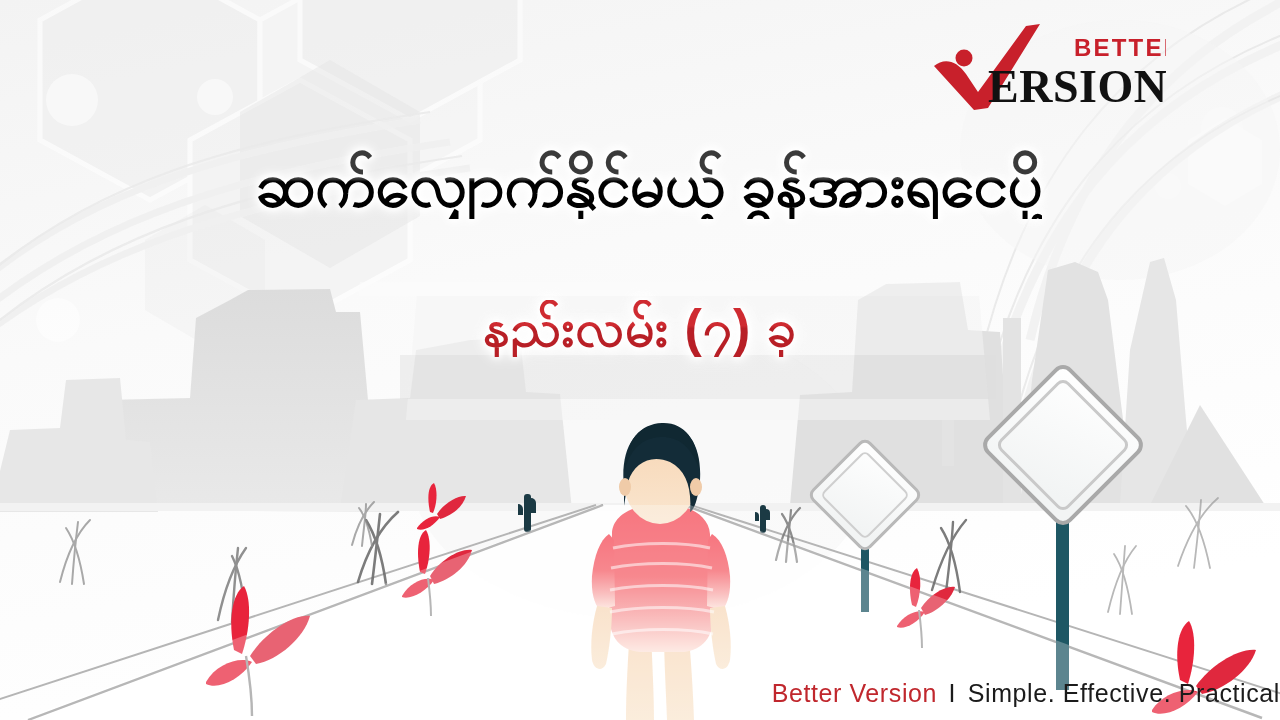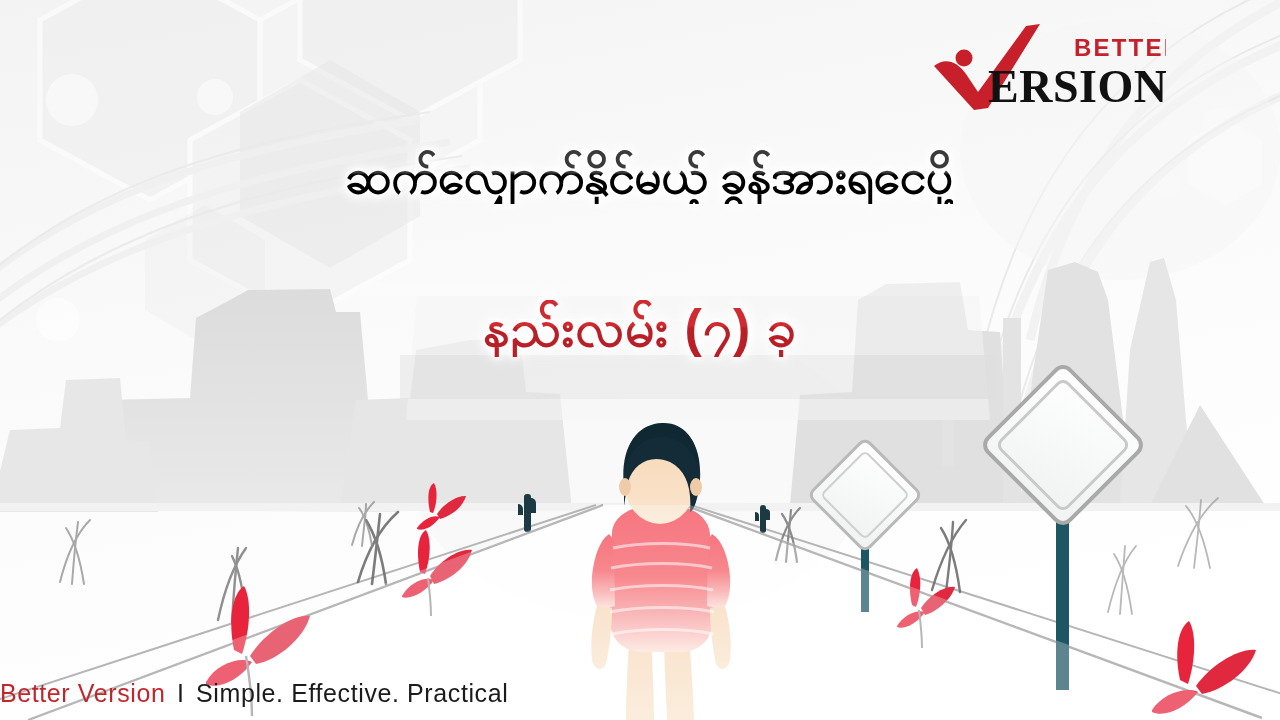--- a/index.html
+++ b/index.html
@@ -27,21 +27,21 @@
   #logo svg { display:block; width:240px; height:92px; }
 
   
   #title-block {
     position:absolute;
     left:0; right:0; top:150px;
     text-align:center;
     z-index:30;
   }
   #headline {
-    font-size:48px;
+    font-size:62px;
     font-weight:bold;
     line-height:1.12;
     letter-spacing:-0.5px;
     color:#111111;
     background:linear-gradient(180deg,#3a3a3a 0%,#3a3a3a 42%,#000000 46%,#000000 100%);
     -webkit-background-clip:text;
     background-clip:text;
     -webkit-text-fill-color:transparent;
     text-shadow:none;
     filter:drop-shadow(0 0 3px #ffffff) drop-shadow(0 0 3px #ffffff) drop-shadow(0 0 6px #ffffff);
@@ -67,21 +67,21 @@
     filter:drop-shadow(0 0 3px #ffffff) drop-shadow(0 0 3px #ffffff) drop-shadow(0 0 7px #ffffff);
     white-space:nowrap;
     display:inline-block;
     letter-spacing:1px;
   }
 
   
   #tagline {
     position:absolute;
     left:0; right:0; bottom:12px;
-    text-align:left;
+    text-align:right;
     font-size:25px;
     letter-spacing:0.6px;
     z-index:40;
     white-space:nowrap;
   }
   #tagline .brand { color:#c0272d; }
   #tagline .sep   { color:#1b1b1b; padding:0 4px; }
   #tagline .desc  { color:#1b1b1b; }
 </style>
 </head>

